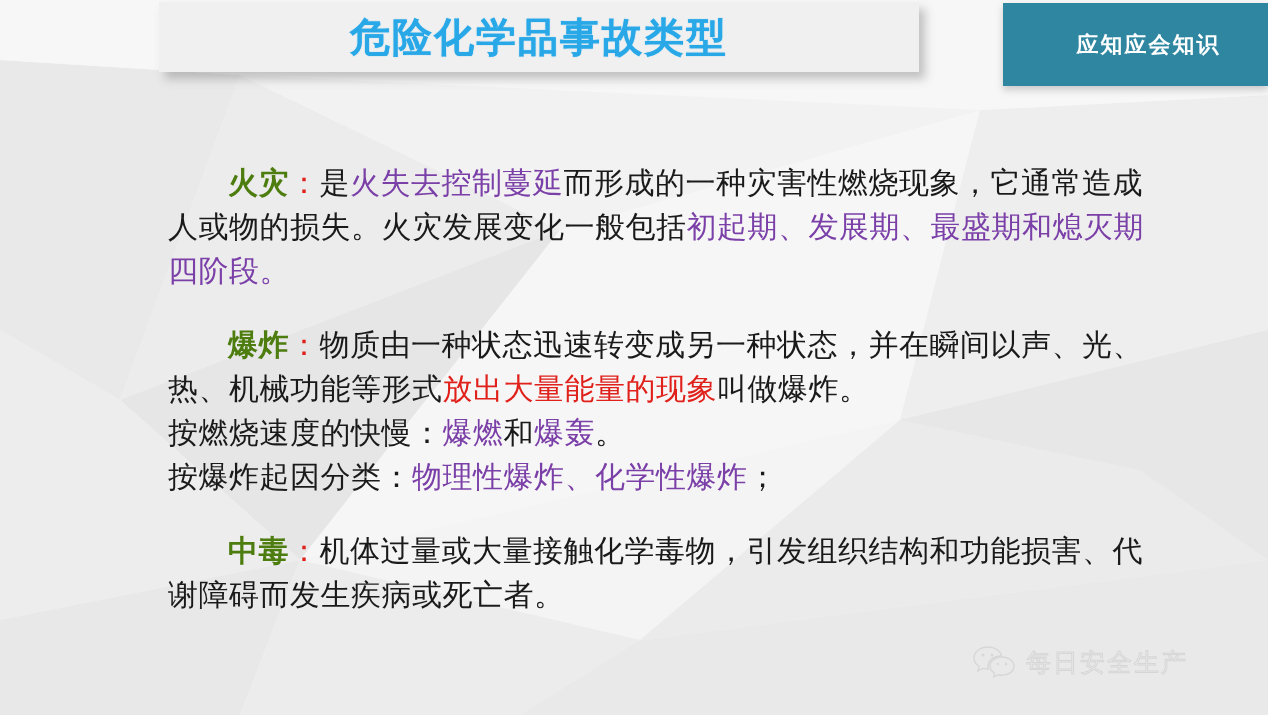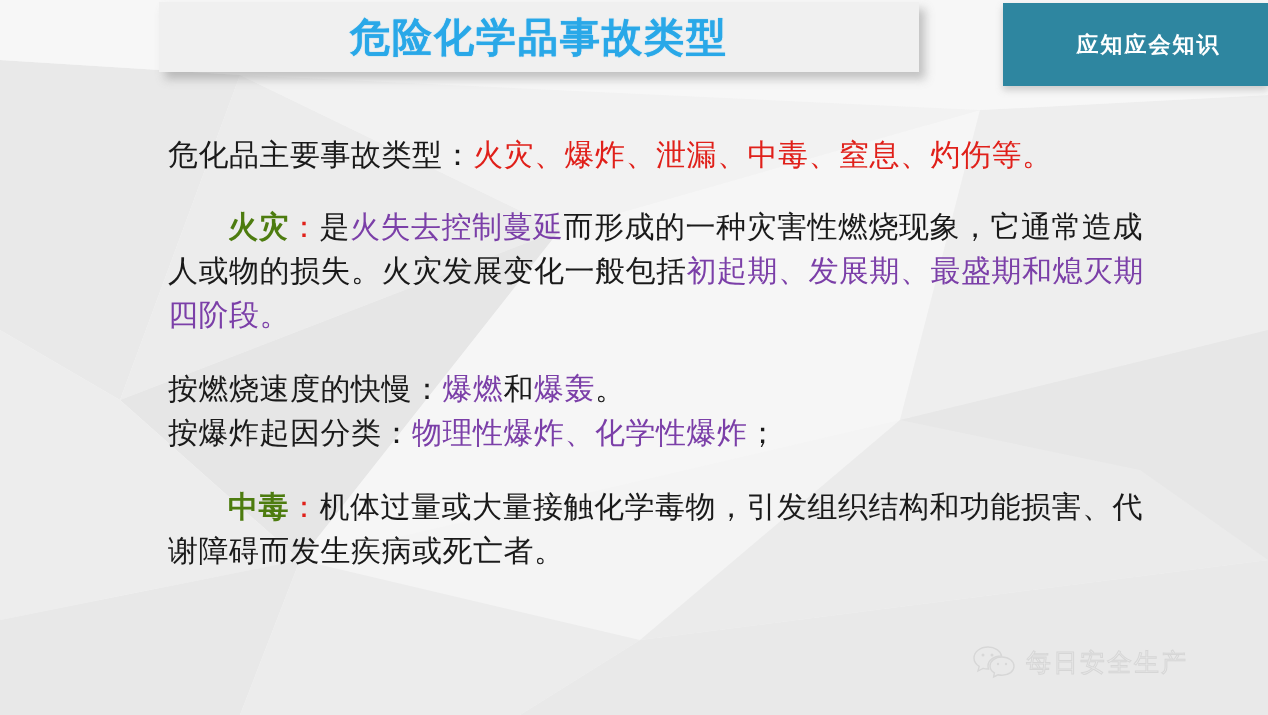--- a/index.html
+++ b/index.html
@@ -138,28 +138,28 @@
   <div id="title-bar">
     <span id="title-text">危险化学品事故类型</span>
   </div>
 
   <div id="corner-badge">
     <span id="corner-badge-text">应知应会知识</span>
   </div>
 
   <div id="content">
 
-    <p class="para"><span class="blk">危化品主要事故类型：</span><span class="red">火灾、爆炸、泄漏、中毒、窒息、灼伤等。</span></p>
 
     <div class="gap-a"></div>
 
     <p class="para indent"><span class="red-b">火灾</span><span class="red">：</span><span class="blk">是</span><span class="pur">火失去控制蔓延</span><span class="blk">而形成的一种灾害性燃烧现象，它通常造成人或物的损失。火灾发展变化一般包括</span><span class="pur">初起期、发展期、最盛期和熄灭期四阶段</span><span class="pur">。</span></p>
 
     <div class="gap-b"></div>
 
+    <p class="para indent"><span class="red-b">爆炸</span><span class="red">：</span><span class="blk">物质由一种状态迅速转变成另一种状态，并在瞬间以声、光、热、机械功能等形式</span><span class="red">放出大量能量的现象</span><span class="blk">叫做爆炸。</span></p>
 
     <p class="para"><span class="blk">按燃烧速度的快慢：</span><span class="pur">爆燃</span><span class="blk">和</span><span class="pur">爆轰</span><span class="blk">。</span></p>
 
     <p class="para"><span class="blk">按爆炸起因分类：</span><span class="pur">物理性爆炸、化学性爆炸</span><span class="blk">；</span></p>
 
     <div class="gap-d"></div>
 
     <p class="para indent"><span class="red-b">中毒</span><span class="red">：</span><span class="blk">机体过量或大量接触化学毒物，引发组织结构和功能损害、代谢障碍而发生疾病或死亡者。</span></p>
 
   </div>

